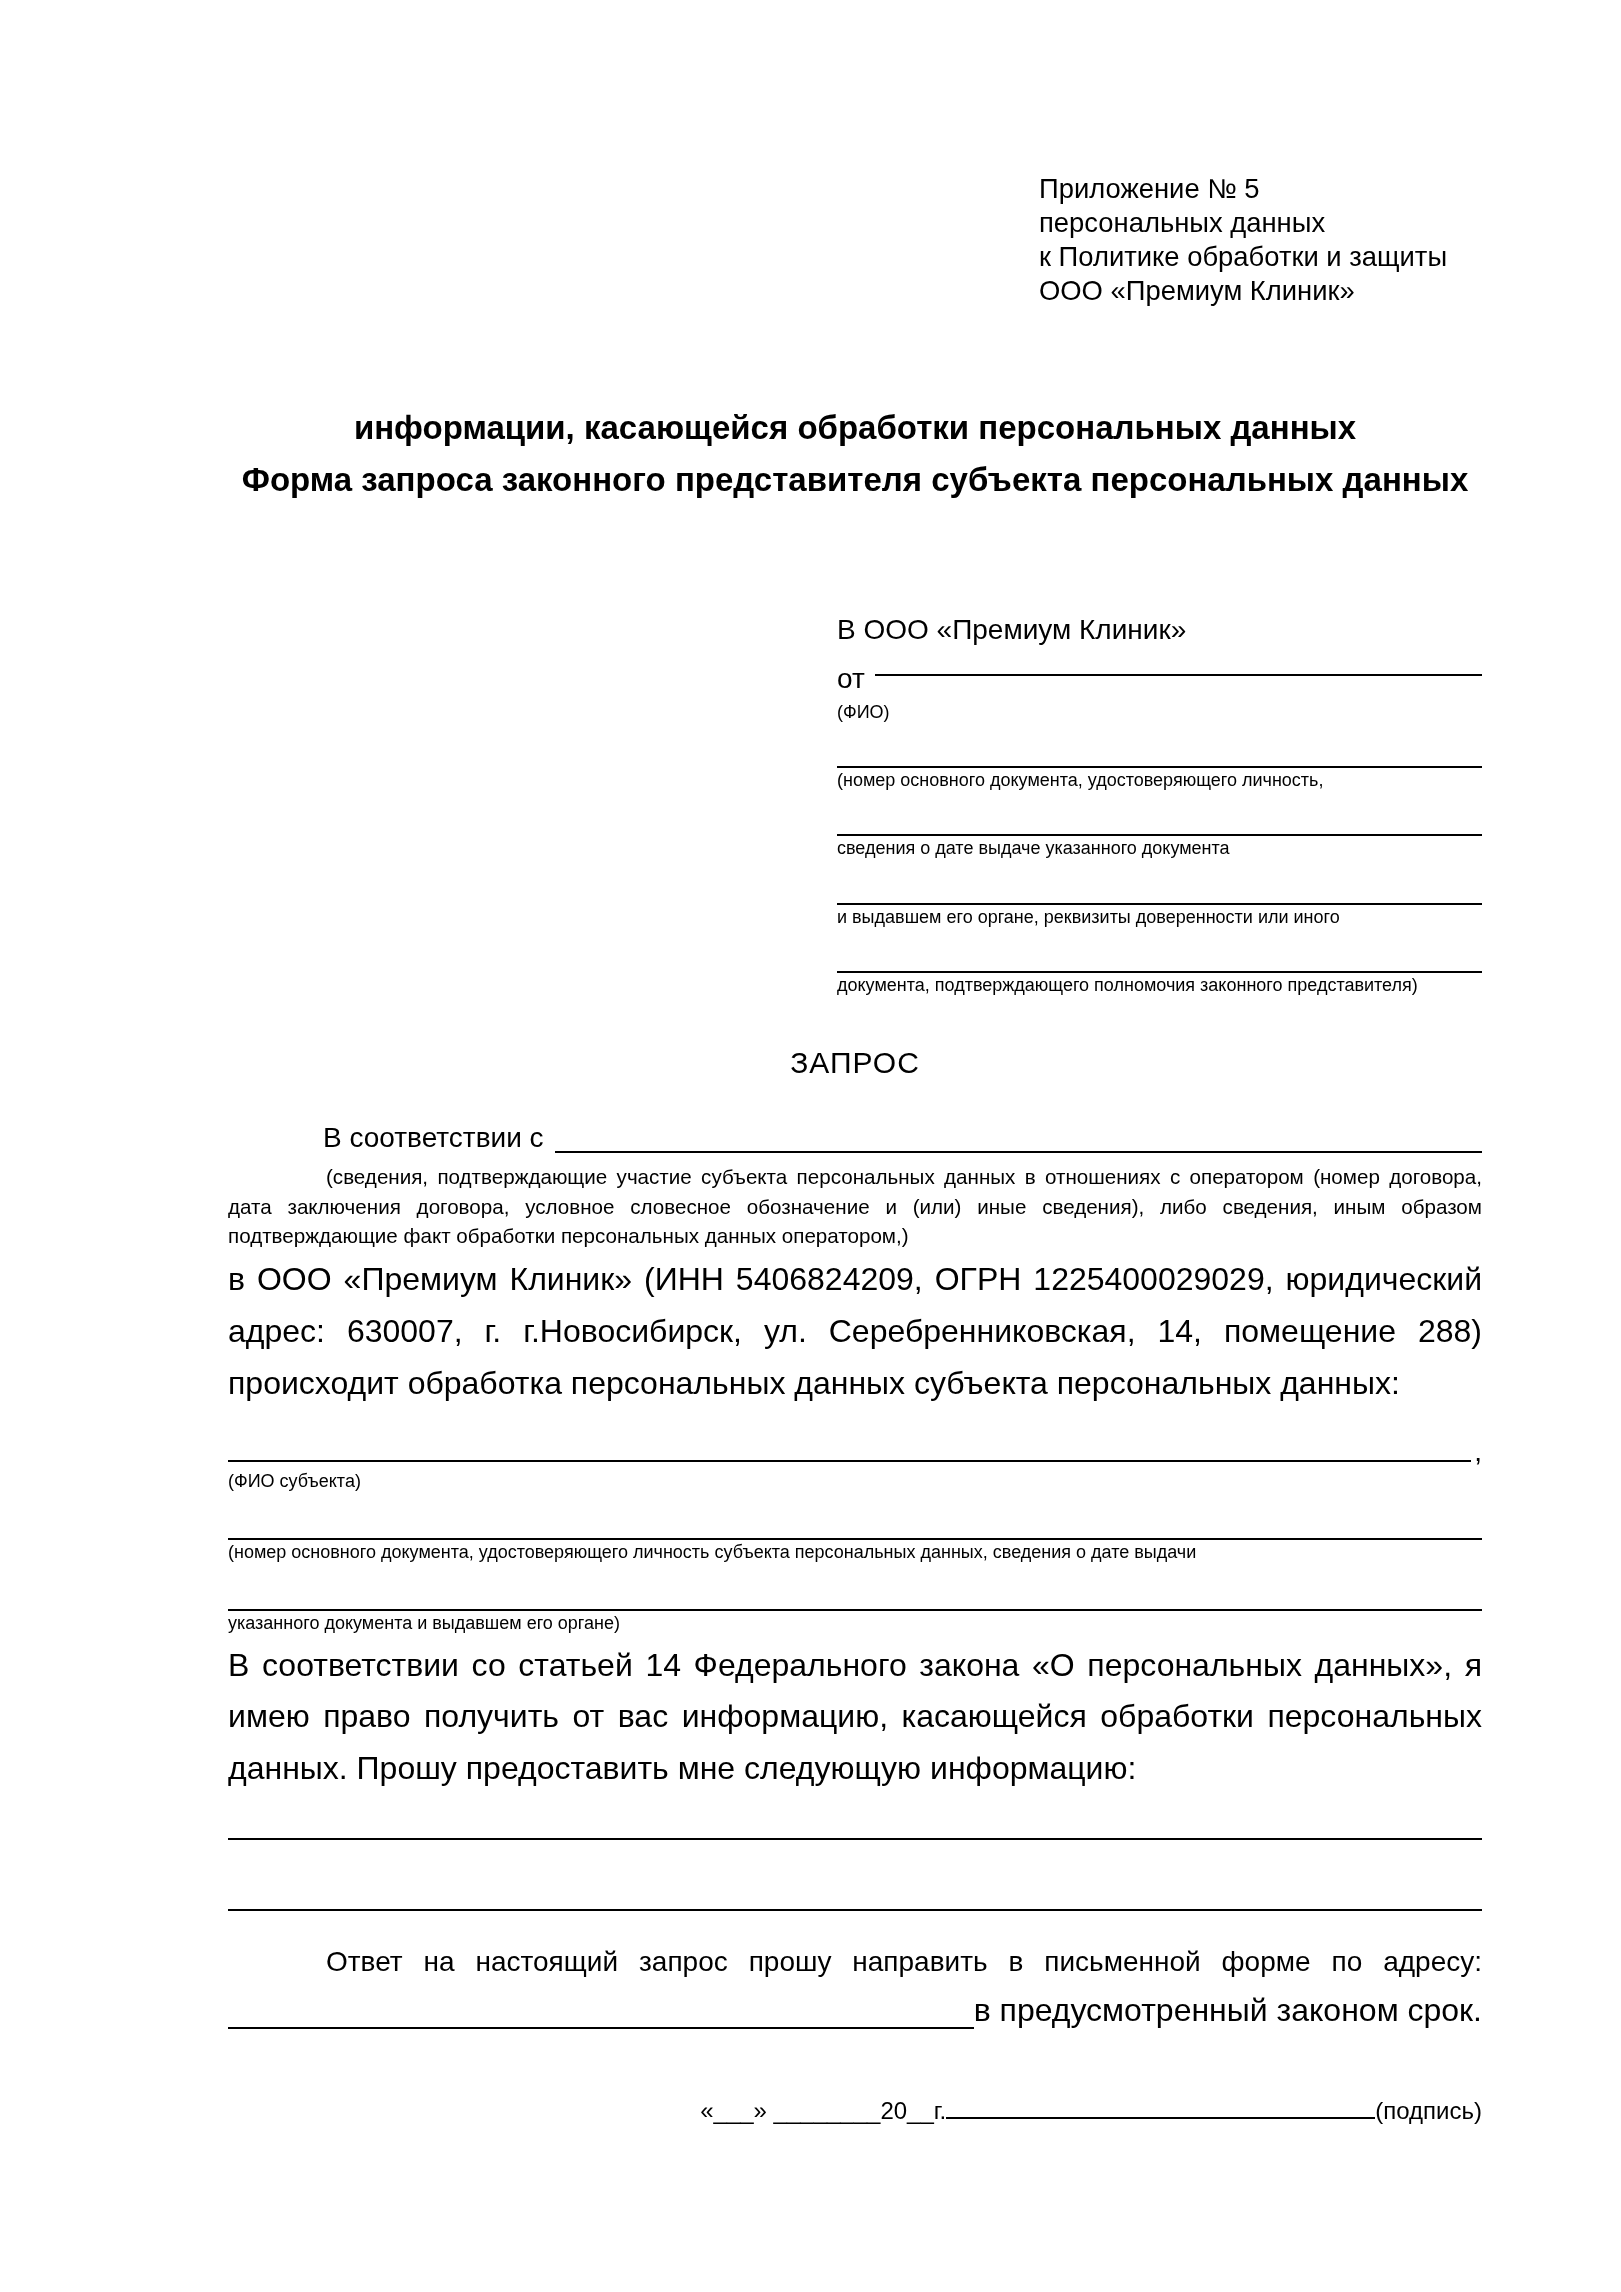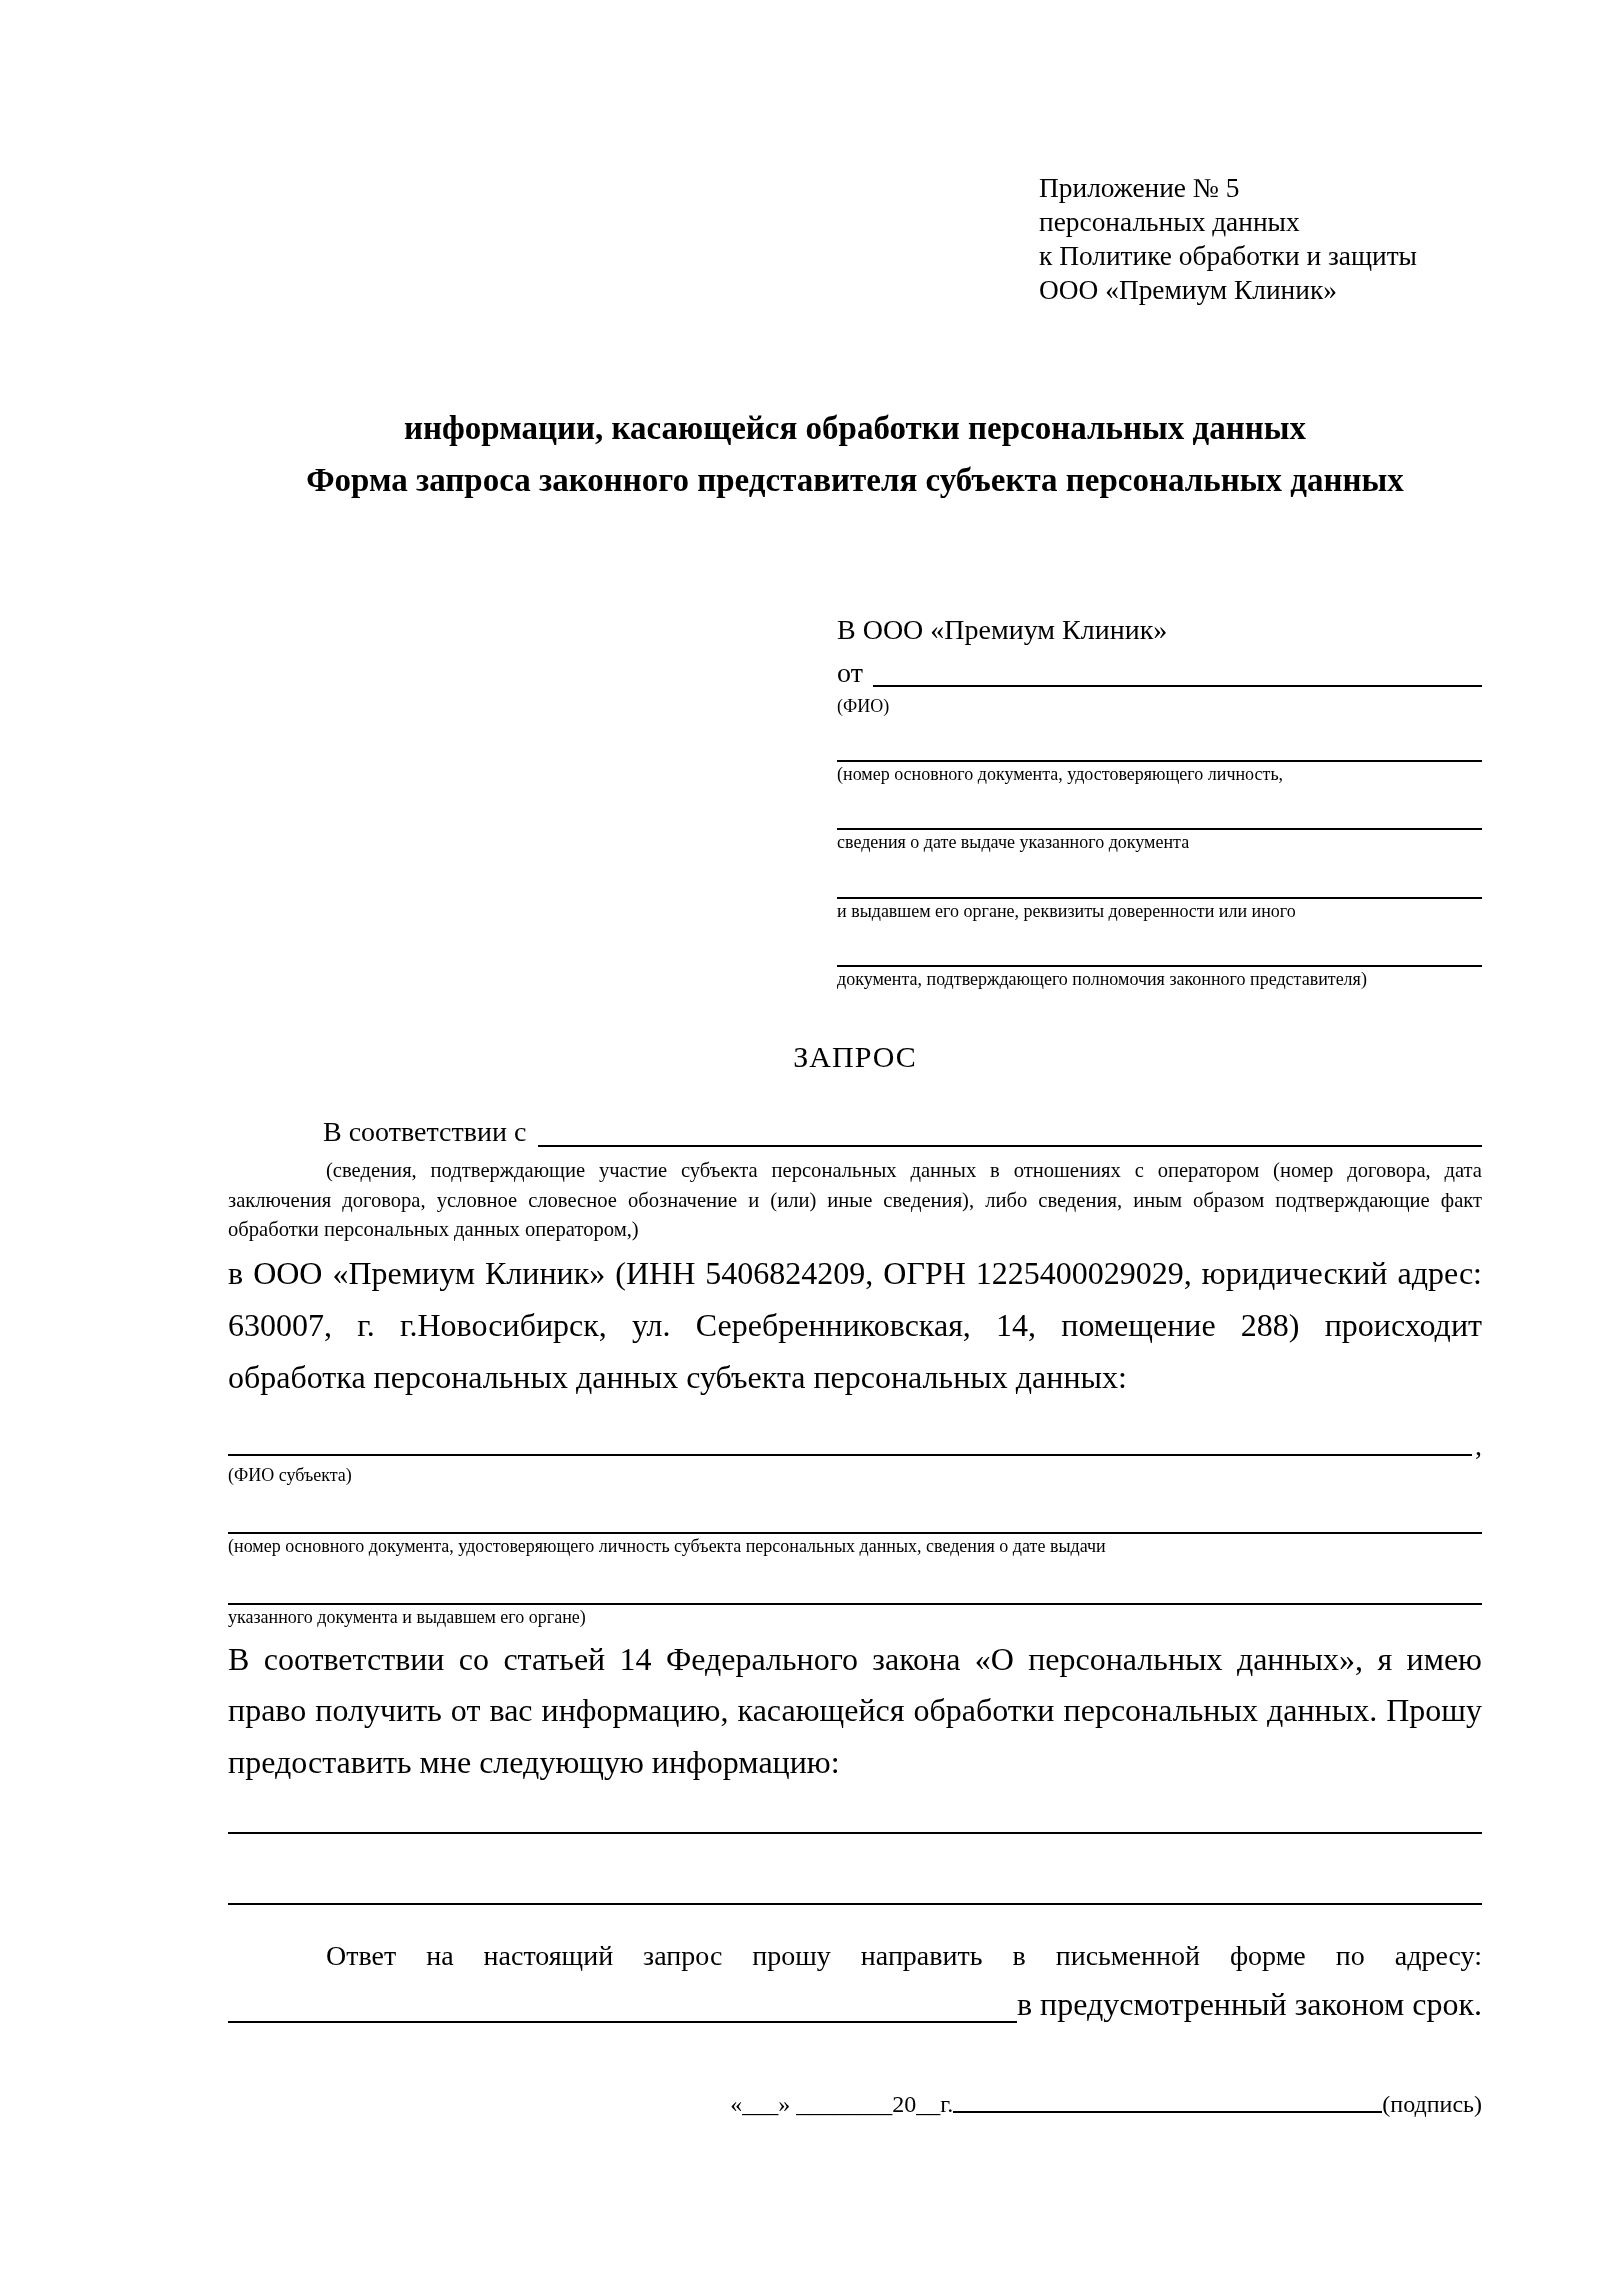--- a/index.html
+++ b/index.html
@@ -3,21 +3,21 @@
 <meta charset="utf-8">
 <style>
   html, body { margin: 0; padding: 0; background: #ffffff; }
   .page {
     position: relative;
     width: 1621px;
     height: 2293px;
     box-sizing: border-box;
     background: #ffffff;
     color: #000000;
-    font-family: Liberation Serif, serif;
+    font-family: Liberation Sans, sans-serif;
     padding: 172px 139px 0 228px;
     overflow: hidden;
   }
 
   
   .appendix {
     width: 443px;
     margin-left: auto;
     font-size: 27.4px;
     line-height: 1.24;
@@ -29,21 +29,21 @@
     font-size: 33px;
     font-weight: bold;
     text-align: center;
     line-height: 1.58;
   }
   .title .tline { display: block; }
 
   
   .addressee { margin-top: 106px; margin-left: auto; width: 645px; font-size: 28px; }
   .addr-to { line-height: 1.3; }
-  .addr-from { display: flex; align-items: flex-end; margin-top: 3px; line-height: 1.5; }
+  .addr-from { display: flex; align-items: center; margin-top: 9px; line-height: 1.5; }
   .wline { display: block; height: 0; border-bottom: 2.9px solid #000; }
   .addr-from .wline { flex: 1 1 auto; margin-left: 9.8px; margin-bottom: 6.9px; }
   .cap { text-align: left; font-size: 18px; line-height: 1.3; margin-top: 1px; }
   .addressee .fill { border-bottom: 2.9px solid #000; height: 42px; }
 
   
   .zapros { margin-top: 49px; text-align: center; font-size: 30px; letter-spacing: 1px; }
 
   
   .opening { display: flex; align-items: flex-end; margin-top: 37px; font-size: 28px; padding-left: 95px; line-height: 1.5; }

